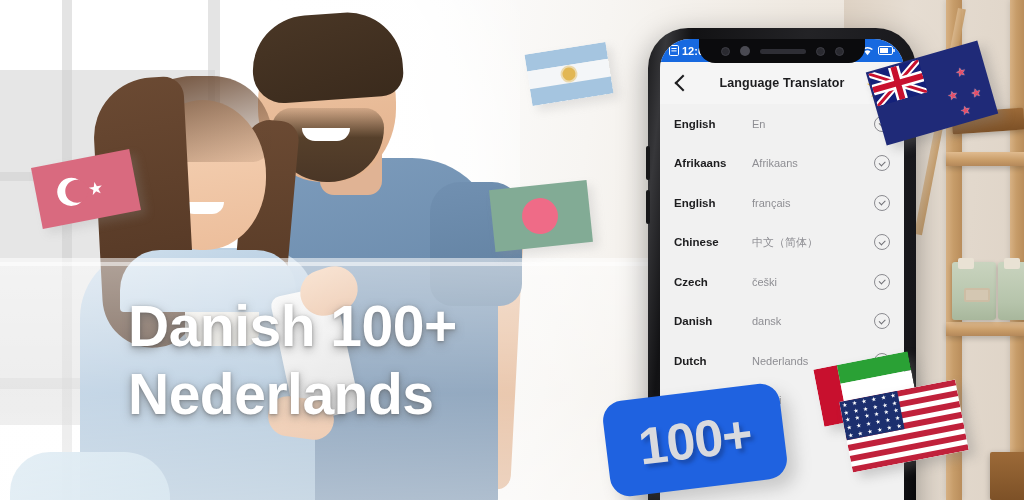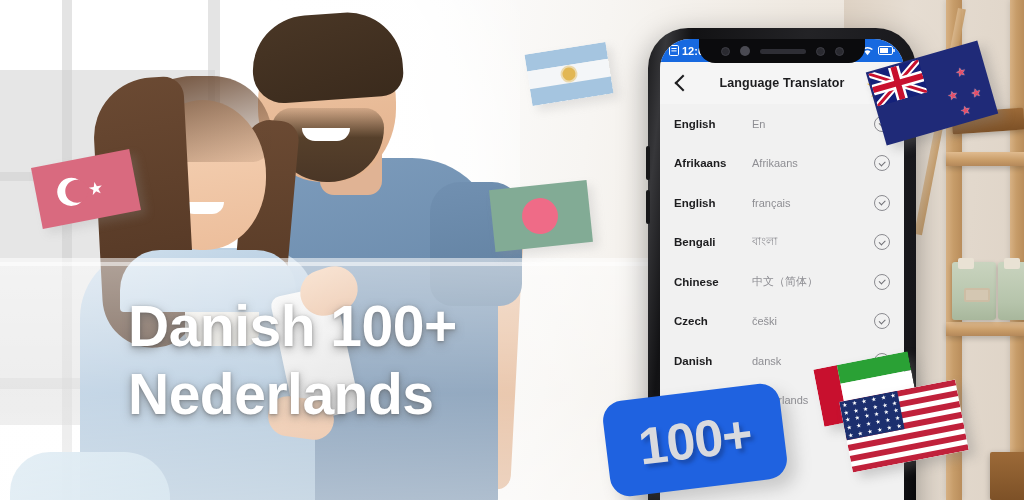--- a/index.html
+++ b/index.html
@@ -456,25 +456,20 @@
             <div class="lang-name">Afrikaans</div>
             <div class="lang-native">Afrikaans</div>
             <div class="check-ic"></div>
           </div>
           <div class="lang-row">
             <div class="lang-name">English</div>
             <div class="lang-native">français</div>
             <div class="check-ic"></div>
           </div>
           <div class="lang-row">
-            <div class="lang-name">Bengali</div>
-            <div class="lang-native">বাংলা</div>
-            <div class="check-ic"></div>
-          </div>
-          <div class="lang-row">
             <div class="lang-name">Chinese</div>
             <div class="lang-native">中文（简体）</div>
             <div class="check-ic"></div>
           </div>
           <div class="lang-row">
             <div class="lang-name">Czech</div>
             <div class="lang-native">češki</div>
             <div class="check-ic"></div>
           </div>
           <div class="lang-row">

